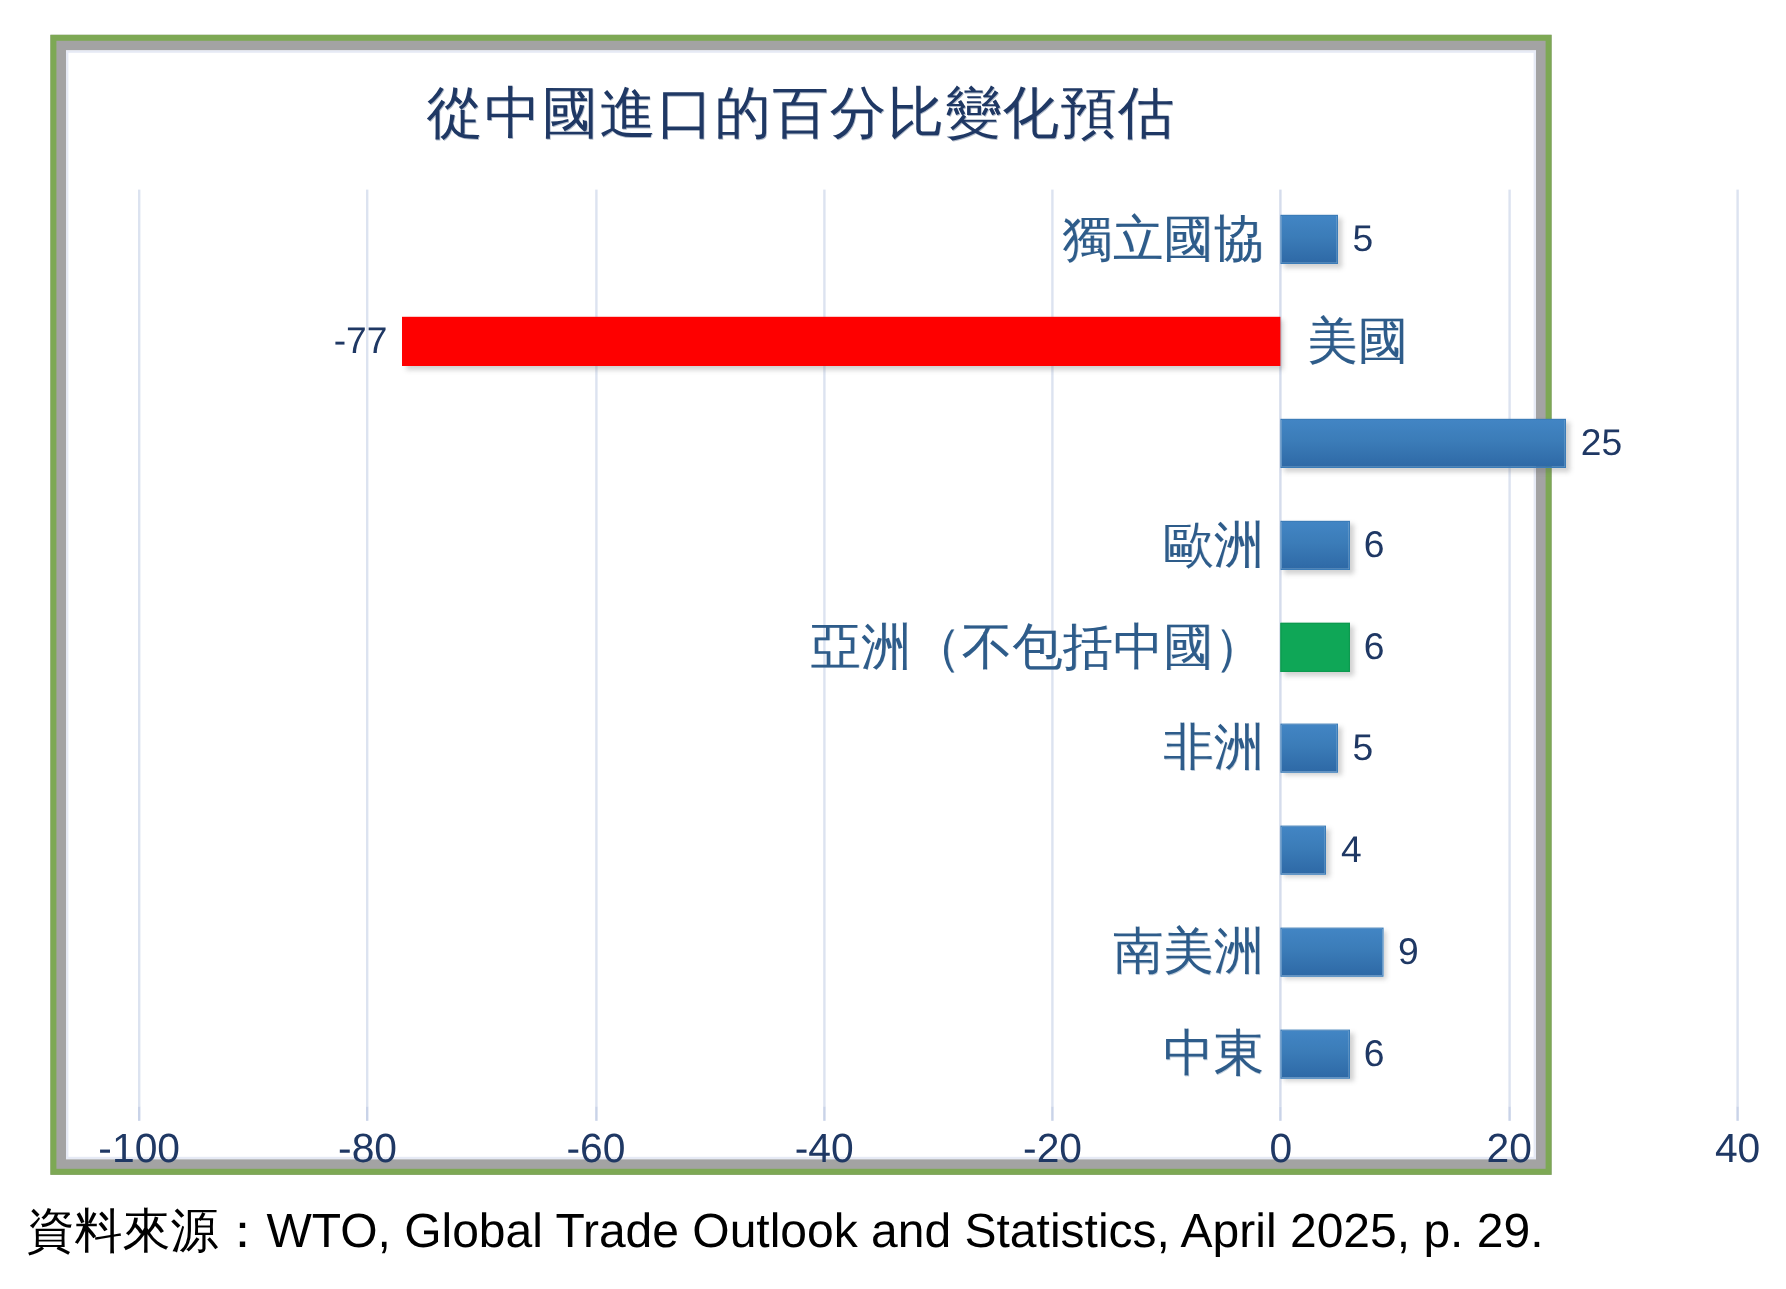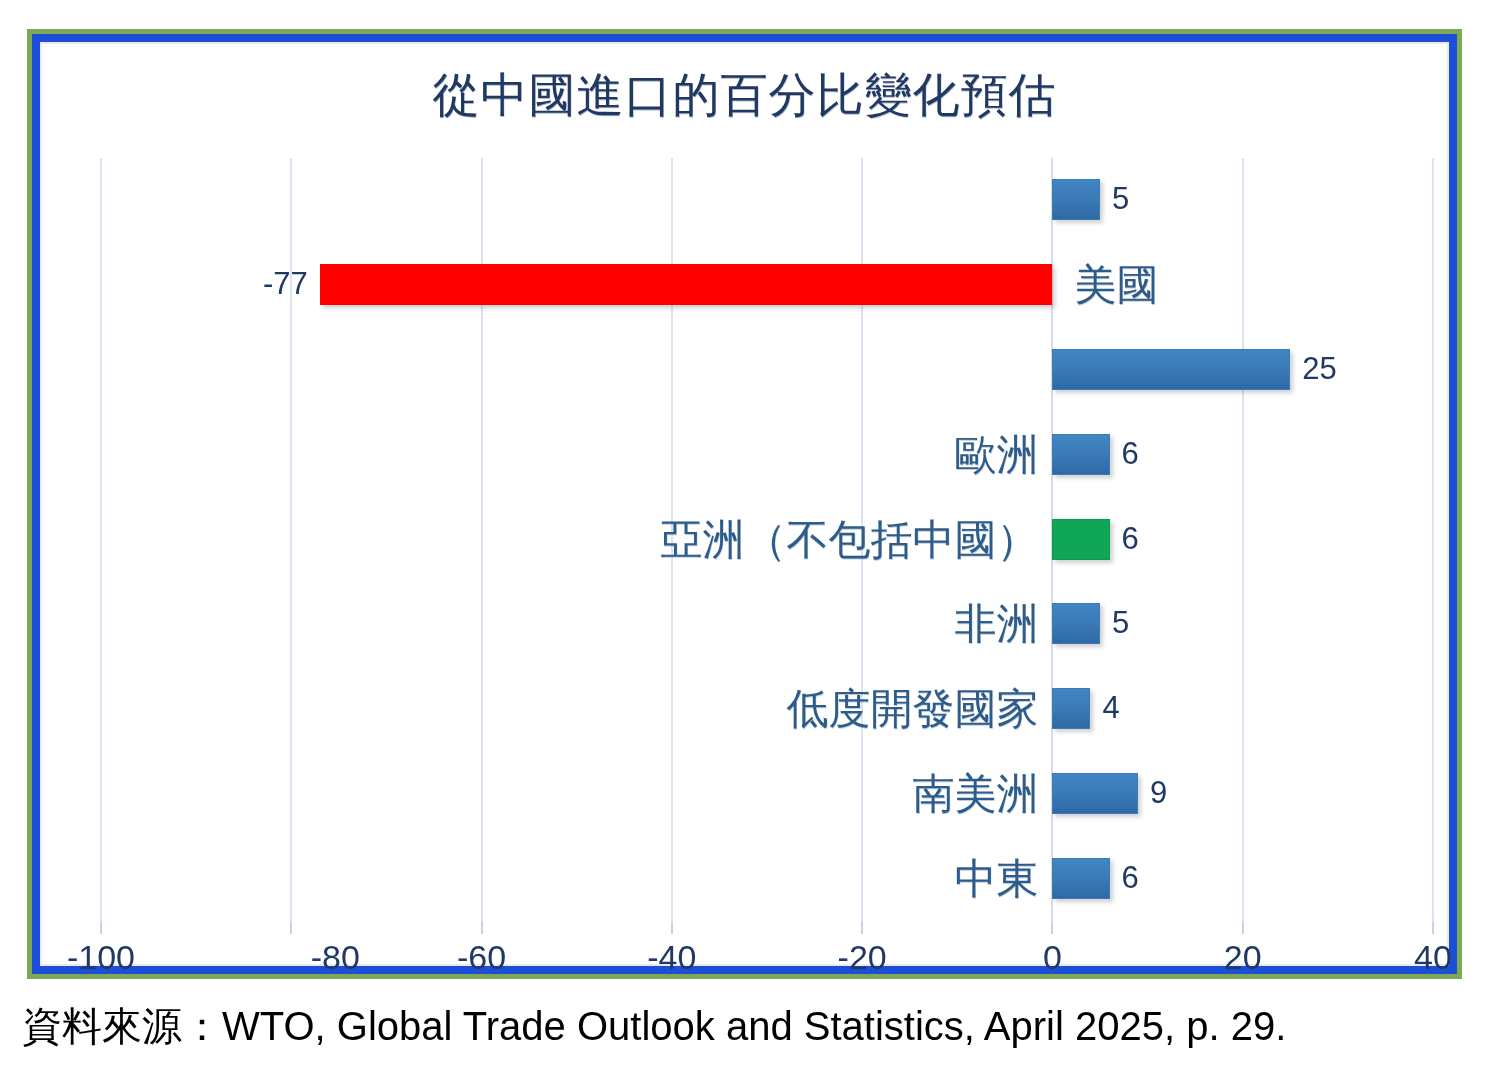--- a/index.html
+++ b/index.html
@@ -11,27 +11,27 @@
     width: 1488px;
     height: 1074px;
     font-family: "Liberation Serif", "DejaVu Serif", serif;
     overflow: hidden;
     position: relative;
   }
 
   
   #chart-card {
     position: absolute;
-    left: 27px;
+    left: 42px;
     top: 29px;
-    width: 1435px;
+    width: 1251px;
     height: 950px;
     border: 5px solid #7DA854;
     box-sizing: border-box;
-    background: #1d4ed8;
+    background: #a3a3a3;
   }
   #chart-inner {
     position: absolute;
     left: 8px;
     top: 8px;
     right: 8px;
     bottom: 8px;
     border: 2px solid #E6EAF5;
     box-sizing: border-box;
     background: #ffffff;
@@ -184,20 +184,21 @@
           <div class="gridline" style="left: 569.857px;"></div>
           <div class="gridline" style="left: 760.143px;"></div>
           <div class="gridline zero" style="left: 950.429px;"></div>
           <div class="gridline" style="left: 1140.71px;"></div>
           <div class="gridline" style="left: 1331px;"></div>
         </div>
       <div id="bars">
           <div class="row" style="top: 0px; height: 84.8889px;">
             <div class="bar blue" title="獨立國協: 5" style="left: 951.429px; width: 47.5714px;"></div>
             <div class="value right" style="left: 1011px;">5</div>
+            <div class="catlabel" style="right: 394.571px;">獨立國協</div>
           </div>
           <div class="row" style="top: 84.8889px; height: 84.8889px;">
             <div class="bar red" title="美國: -77" style="left: 218.829px; width: 732.6px;"></div>
             <div class="value left" style="right: 1125.17px;">-77</div>
             <div class="catlabel inside-right" style="left: 973.429px;">美國</div>
           </div>
           <div class="row" style="top: 169.778px; height: 84.8889px;">
             <div class="bar blue" title="北美（不包括美國）: 25" style="left: 951.429px; width: 237.857px;"></div>
             <div class="value right" style="left: 1201.29px;">25</div>
           </div>
@@ -212,40 +213,39 @@
             <div class="catlabel" style="right: 394.571px; margin-left: 12px;">亞洲（不包括中國）</div>
           </div>
           <div class="row" style="top: 424.444px; height: 84.8889px;">
             <div class="bar blue" title="非洲: 5" style="left: 951.429px; width: 47.5714px;"></div>
             <div class="value right" style="left: 1011px;">5</div>
             <div class="catlabel" style="right: 394.571px;">非洲</div>
           </div>
           <div class="row" style="top: 509.333px; height: 84.8889px;">
             <div class="bar blue" title="低度開發國家: 4" style="left: 951.429px; width: 38.0571px;"></div>
             <div class="value right" style="left: 1001.49px;">4</div>
-            <div class="catlabel" style="right: 394.571px;">低度開發國家</div>
           </div>
           <div class="row" style="top: 594.222px; height: 84.8889px;">
             <div class="bar blue" title="南美洲: 9" style="left: 951.429px; width: 85.6286px;"></div>
             <div class="value right" style="left: 1049.06px;">9</div>
             <div class="catlabel" style="right: 394.571px;">南美洲</div>
           </div>
           <div class="row" style="top: 679.111px; height: 84.8889px;">
             <div class="bar blue" title="中東: 6" style="left: 951.429px; width: 57.0857px;"></div>
             <div class="value right" style="left: 1020.51px;">6</div>
             <div class="catlabel" style="right: 394.571px;">中東</div>
           </div>
         </div>
     </div>
 
     <div id="xaxis">
         <div class="tick" style="left: -1px;"></div>
         <div class="ticklabel" style="left: 0px;">-100</div>
         <div class="tick" style="left: 189.286px;"></div>
-        <div class="ticklabel" style="left: 190.286px; margin-left: 44px;">-80</div>
+        <div class="ticklabel" style="left: 190.286px;">-80</div>
         <div class="tick" style="left: 379.571px;"></div>
         <div class="ticklabel" style="left: 380.571px;">-60</div>
         <div class="tick" style="left: 569.857px;"></div>
         <div class="ticklabel" style="left: 570.857px;">-40</div>
         <div class="tick" style="left: 760.143px;"></div>
         <div class="ticklabel" style="left: 761.143px;">-20</div>
         <div class="tick" style="left: 950.429px;"></div>
         <div class="ticklabel" style="left: 951.429px;">0</div>
         <div class="tick" style="left: 1140.71px;"></div>
         <div class="ticklabel" style="left: 1141.71px;">20</div>

